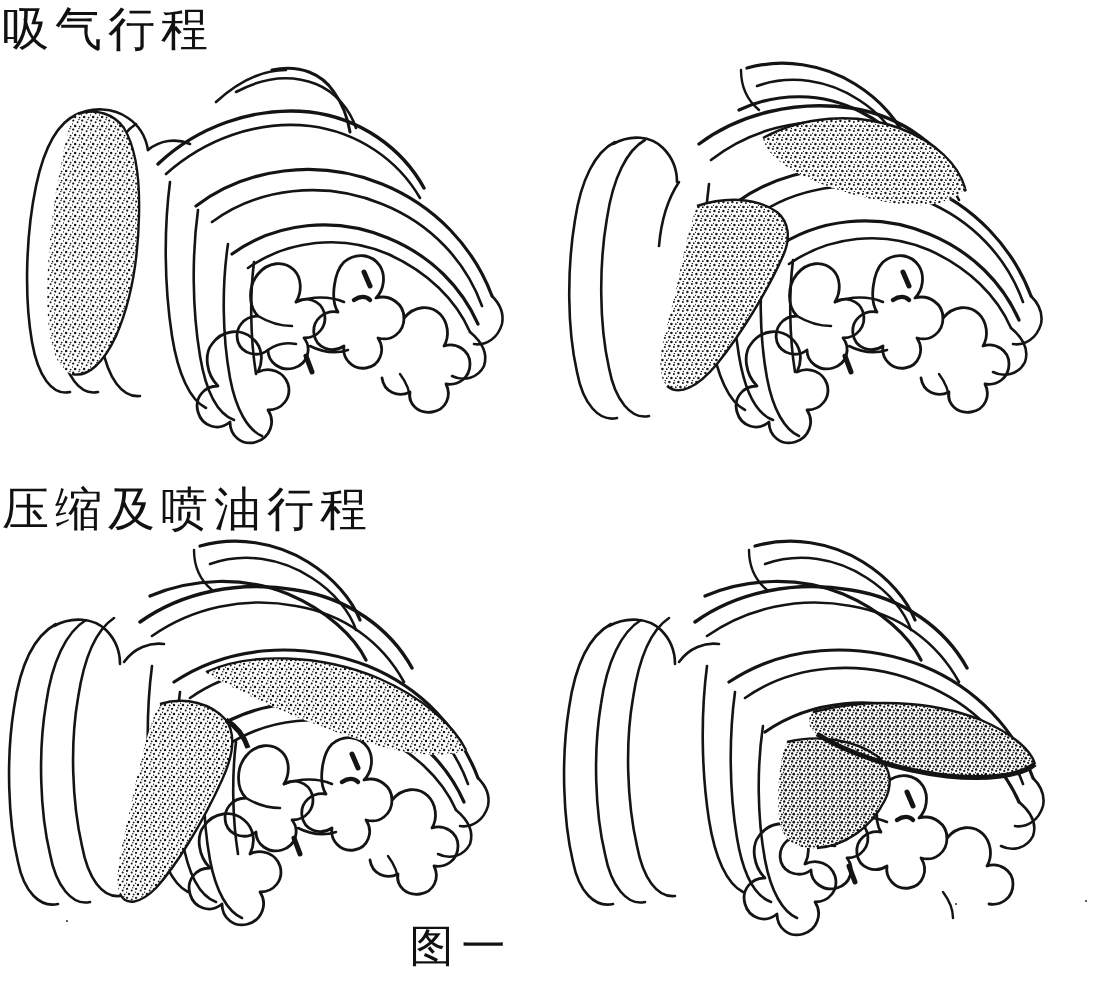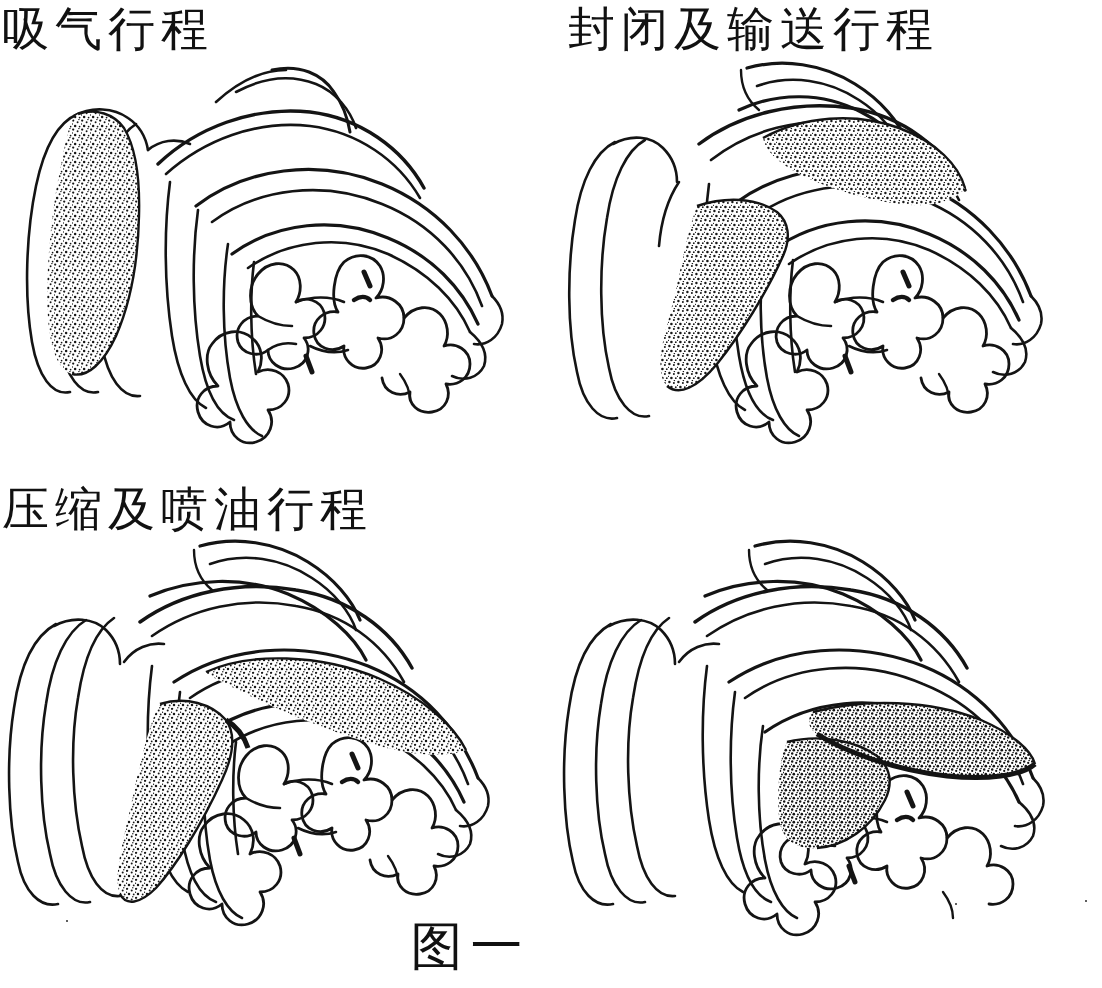--- a/index.html
+++ b/index.html
@@ -56,26 +56,26 @@
     left: 0;
     top: 56px;
     width: 551px;
     height: 420px;
   }
   .drawing svg { display: block; width: 100%; height: 100%; }
 
   
   .figure-caption {
     position: absolute;
-    left: 12px;
+    left: 3px;
     top: 914px;
     width: 917px;
     text-align: center;
     font-family: "DejaVu Serif", "Liberation Serif", serif;
-    font-size: 52px;
+    font-size: 44px;
     line-height: 64px;
     letter-spacing: 8px;
     color: #111111;
   }
 
   
   .speck {
     position: absolute;
     background: #2a2a2a;
     width: 2px;
@@ -179,21 +179,20 @@
         <g clip-path="url(#c1-suction)">
           <rect x="30" y="40" width="130" height="300" fill="url(#stip1)"></rect>
         </g>
         <path d="M78 58 C96 52 114 58 124 72 C136 92 140 124 139 160
                  C138 206 130 248 116 280 C104 306 88 322 72 318" fill="none" stroke="#141414" stroke-width="2.4"></path>
       </svg>
     </div>
   </div>
 
   <div class="panel p2">
-    <div class="panel-title">封闭及输送行程</div>
 
     <div class="drawing">
       <svg viewBox="0 0 551 420" xmlns="http://www.w3.org/2000/svg">
         <defs>
           <pattern id="stip2" patternUnits="userSpaceOnUse" width="9" height="9">
             <rect width="9" height="9" fill="#ffffff"></rect>
             <circle cx="1.4" cy="2.0" r="1.2" fill="#161616"></circle>
             <circle cx="5.9" cy="3.0" r="1.0" fill="#161616"></circle>
             <circle cx="3.4" cy="7.0" r="1.3" fill="#161616"></circle>
             <circle cx="7.8" cy="7.2" r="0.9" fill="#161616"></circle>

